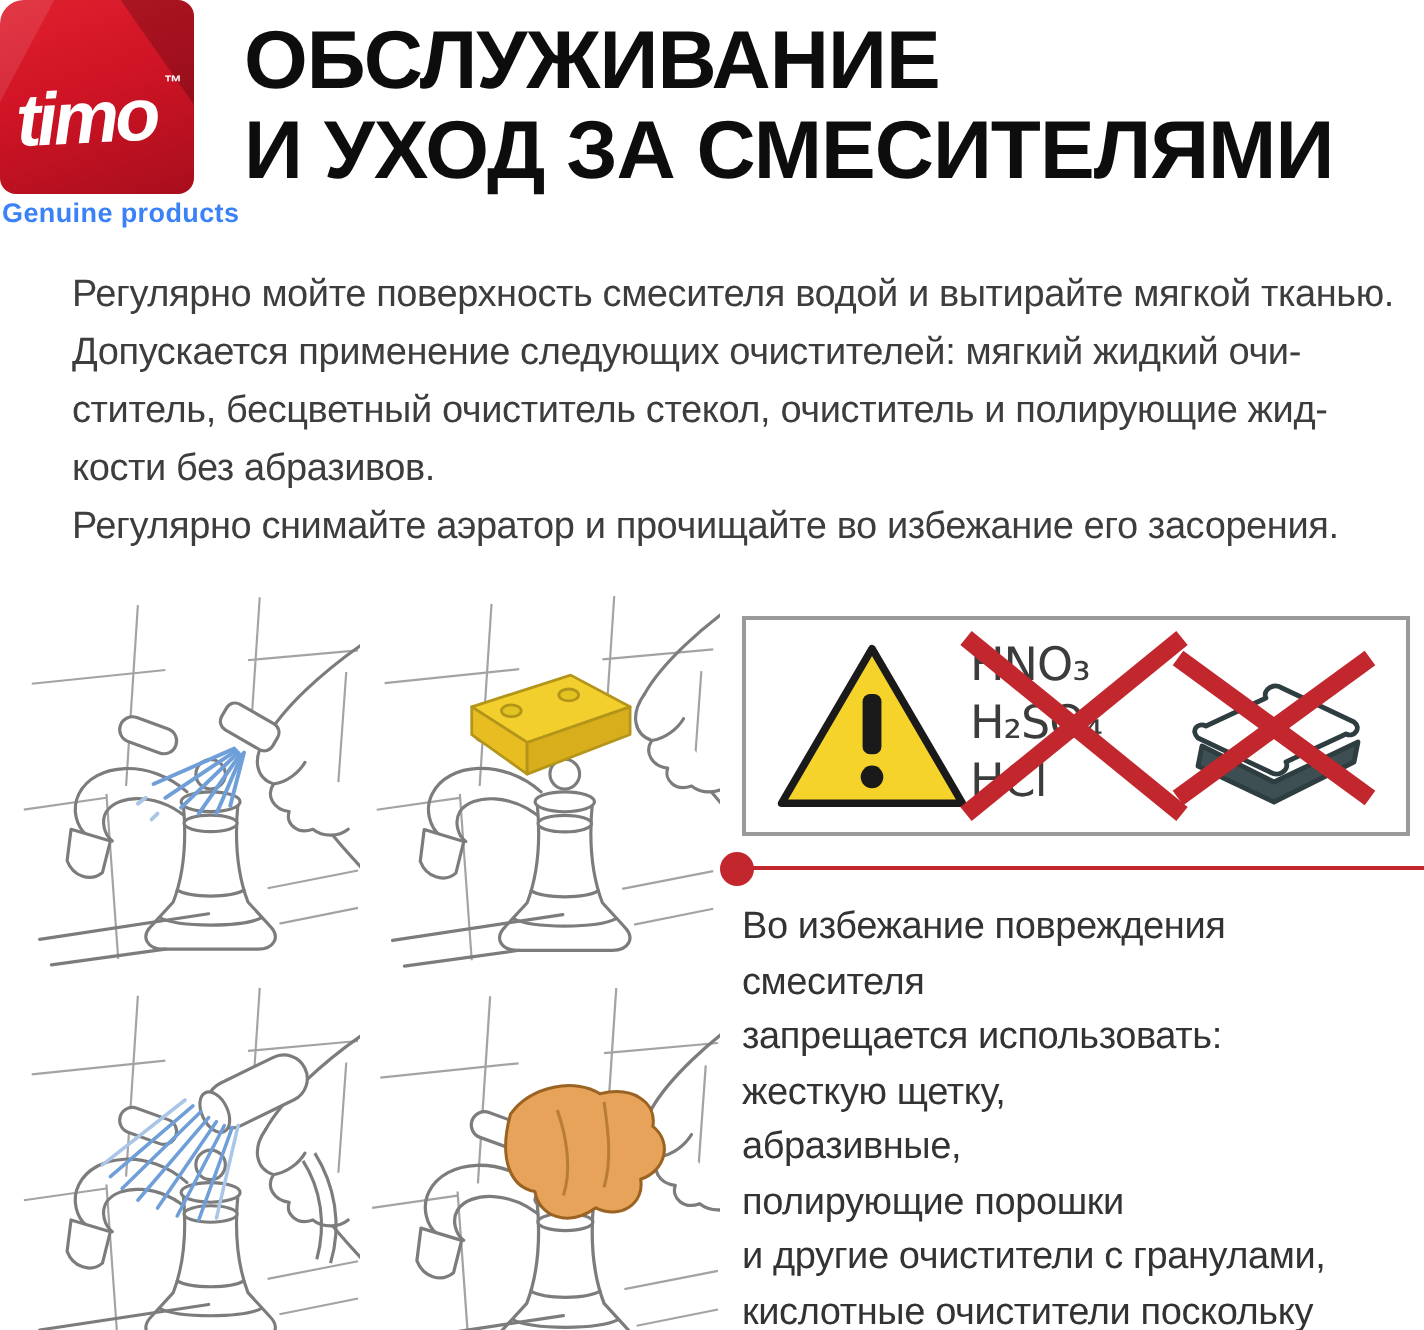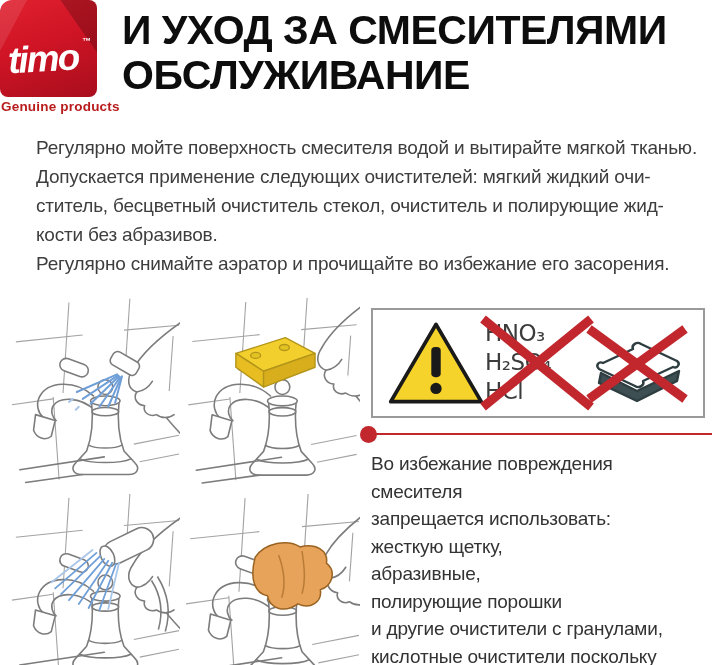--- a/index.html
+++ b/index.html
@@ -25,21 +25,21 @@
     position:absolute;left:8px;top:40px;width:84px;
     font-style:italic;font-weight:bold;font-size:37px;line-height:37px;
     color:#ffffff;letter-spacing:-2px;transform:rotate(-3deg);
   }
   .logo-tm{
     position:absolute;right:6px;top:36px;
     font-size:9px;font-weight:bold;color:#ffffff;font-style:normal;
   }
   .logo-tagline{
     position:absolute;left:1px;top:99px;width:120px;
-    font-size:13.5px;font-weight:bold;color:#b91c1c;letter-spacing:0.2px;
+    font-size:13.5px;font-weight:bold;color:#3b82f6;letter-spacing:0.2px;
   }
   
   .title{
     position:absolute;left:122px;top:8px;width:588px;margin:0;
     font-size:41px;line-height:45px;font-weight:bold;color:#0d0d0d;
     letter-spacing:-0.5px;
   }
   
   .intro{
     position:absolute;left:36px;top:133px;width:676px;margin:0;
@@ -123,22 +123,22 @@
     </defs>
   </svg>
 
   <div class="logo-square">
     <span class="logo-word">timo</span>
     <span class="logo-tm">™</span>
   </div>
   <div class="logo-tagline">Genuine products</div>
 
   <h1 class="title">
+    <div>ОБСЛУЖИВАНИЕ</div>
     <div>И УХОД ЗА СМЕСИТЕЛЯМИ</div>
-    <div>ОБСЛУЖИВАНИЕ</div>
   </h1>
 
   <p class="intro">Регулярно мойте поверхность смесителя водой и вытирайте мягкой тканью.
 Допускается применение следующих очистителей: мягкий жидкий очи-
 ститель, бесцветный очиститель стекол, очиститель и полирующие жид-
 кости без абразивов.
 Регулярно снимайте аэратор и прочищайте во избежание его засорения.</p>
 
   <div class="illus" style="left:8px;top:296px;">
     <svg width="172" height="194" viewBox="0 0 175 196">

